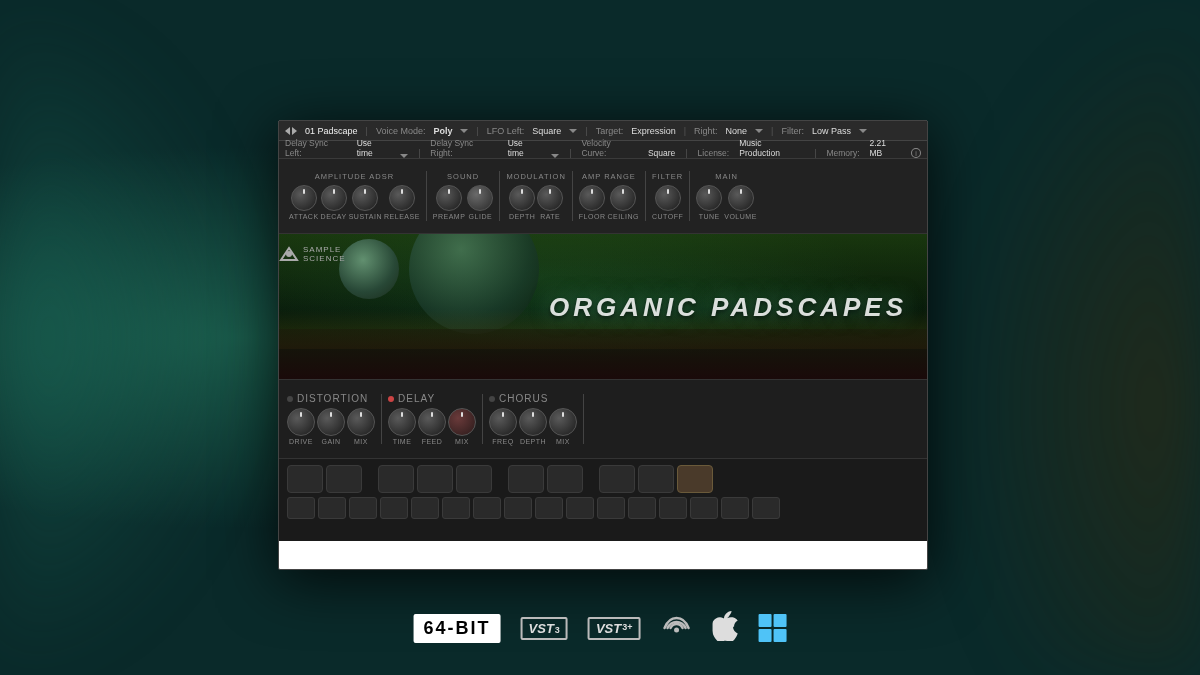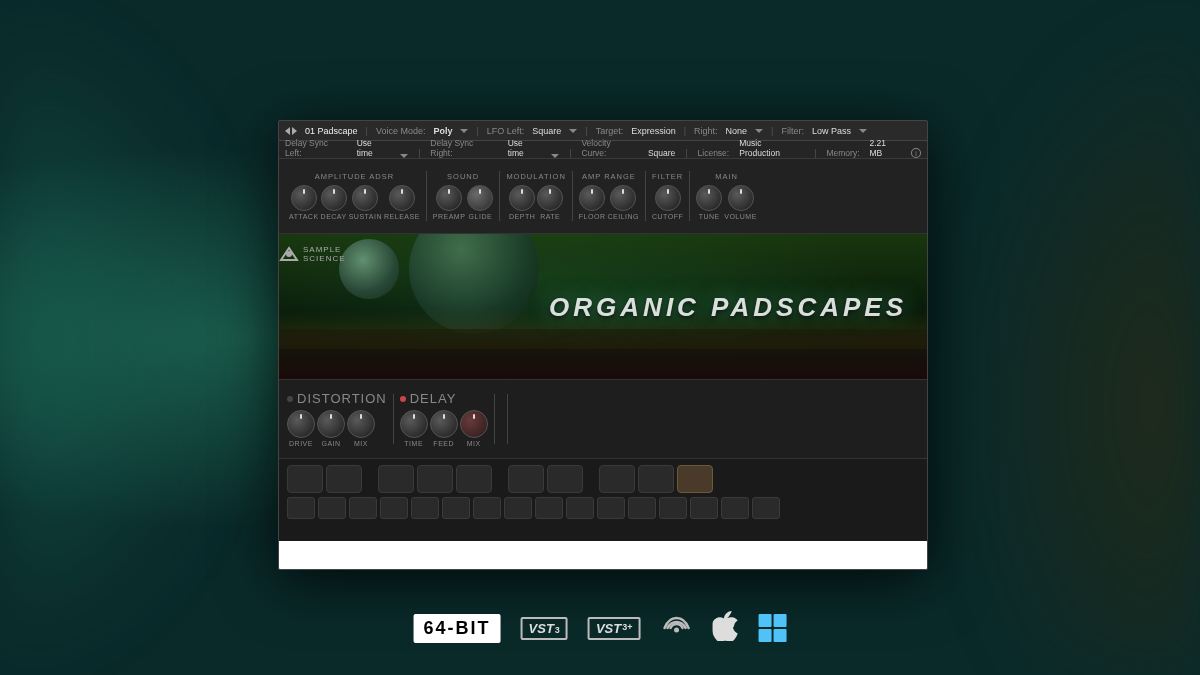--- a/index.html
+++ b/index.html
@@ -294,21 +294,21 @@
     .fx-led {
       width: 6px;
       height: 6px;
       border-radius: 50%;
       background: #444;
     }
     .fx-led.active { background: #cc4444; }
     .fx-led.white { background: #aaa; }
 
     .fx-group-name {
-      font-size: 13px;
+      font-size: 10px;
       color: #888;
       letter-spacing: 1px;
       text-transform: uppercase;
     }
 
     .fx-knobs {
       display: flex;
       gap: 2px;
     }
 
@@ -609,20 +609,40 @@
         </div>
         <div class="knob-wrapper">
           <div class="knob" style="width:28px;height:28px;background:radial-gradient(circle at 35% 35%, #6a3a3a, #2a1a1a);"></div>
           <span class="knob-label">MIX</span>
         </div>
       </div>
     </div>
 
     <div class="divider-v"></div>
 
+    <div class="fx-group">
+      <div class="fx-group-header">
+        <div class="fx-led"></div>
+        <span class="fx-group-name">CHORUS</span>
+      </div>
+      <div class="fx-knobs">
+        <div class="knob-wrapper">
+          <div class="knob" style="width:28px;height:28px;"></div>
+          <span class="knob-label">FREQ</span>
+        </div>
+        <div class="knob-wrapper">
+          <div class="knob" style="width:28px;height:28px;"></div>
+          <span class="knob-label">DEPTH</span>
+        </div>
+        <div class="knob-wrapper">
+          <div class="knob" style="width:28px;height:28px;"></div>
+          <span class="knob-label">MIX</span>
+        </div>
+      </div>
+    </div>
 
     <div class="divider-v"></div>
 
 
   </div>
 
   <div class="pads-section">
 
     <div class="pads-row">
       <div class="pad"></div>

